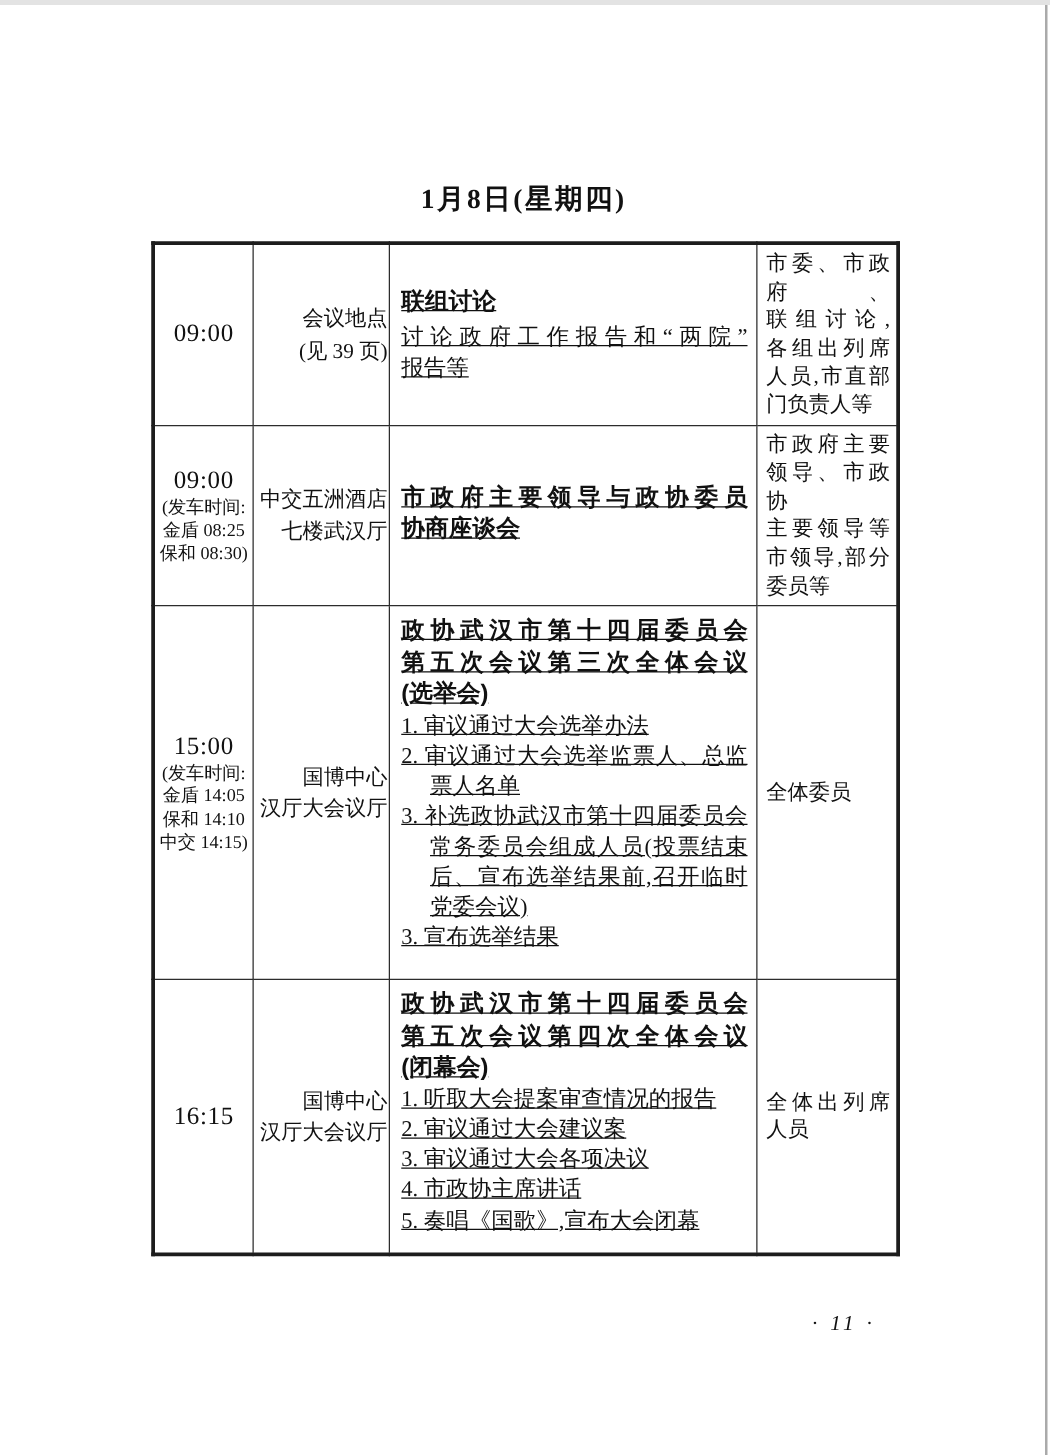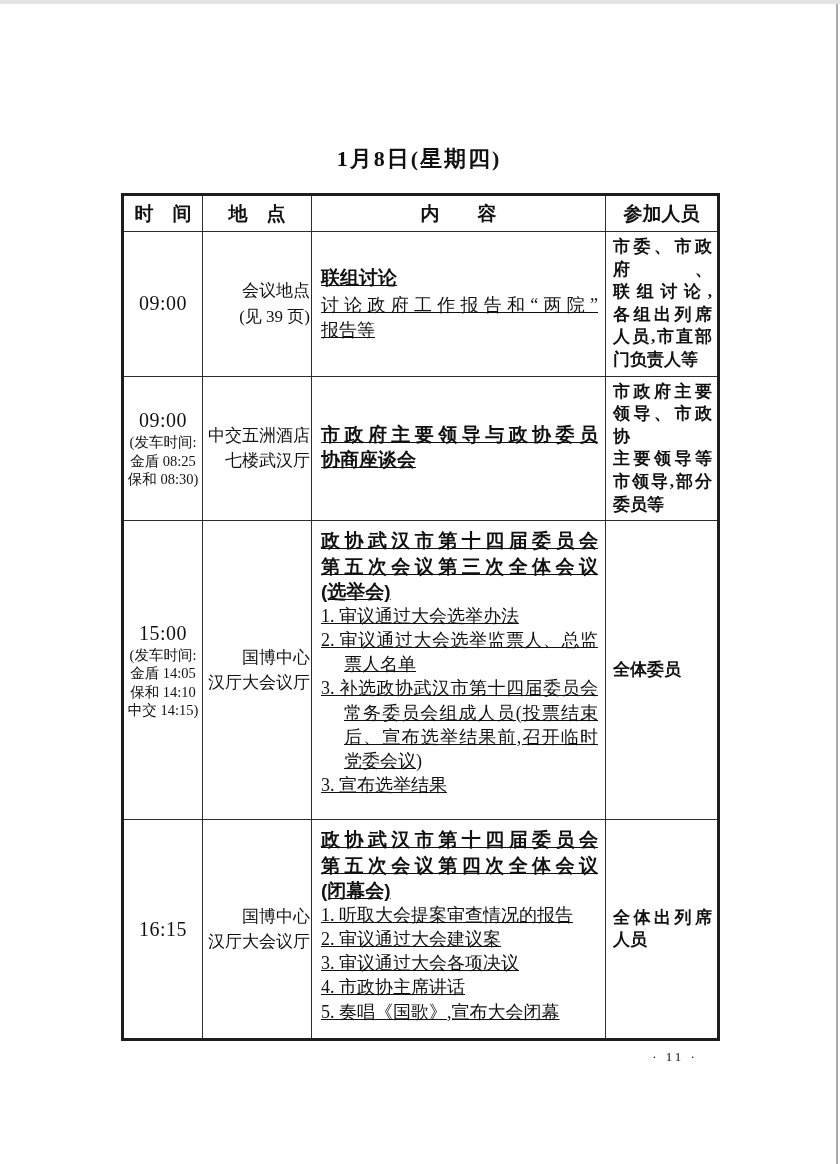--- a/index.html
+++ b/index.html
@@ -52,49 +52,43 @@
   .c-body { margin-top: 3px; }
   .c-body div { font-size: 18px; line-height: 1.4; }
   .c-items div {
     font-size: 18px; line-height: 1.34;
     padding-left: 23px; text-indent: -23px;
     text-align: justify;
   }
   .jlast > div:not(:last-child) { text-align: justify; text-align-last: justify; }
 
   .cell-part { padding: 4px 5px 4px 7px; }
-  .cell-part .lines div { font-size: 17px; line-height: 1.33; font-weight: bold; }
+  .cell-part .lines div { font-size: 17px; line-height: 1.33; }
 
   .page-num {
     position: absolute; left: 615px; top: 1049px; width: 120px;
-    text-align: center; font-size: 13px; letter-spacing: 3px;
+    text-align: center; font-size: 17px; letter-spacing: 3px; font-style: italic;
   }
 </style>
 </head>
 <body>
 
 <div class="top-band"></div>
 <div class="right-line"></div>
 
 <div class="title">1月8日(星期四)</div>
 
 <table class="sched">
   <colgroup>
     <col class="col-time">
       <col class="col-place">
       <col class="col-content">
       <col class="col-part">
   </colgroup>
   <tbody>
-      <tr>
-    <th>时　间</th>
-    <th>地　点</th>
-    <th>内　　容</th>
-    <th>参加人员</th>
-  </tr>
 
   <tr style="height:142px">
     <td class="cell-time">
       <div class="t-main">09:00</div>
       <div class="t-sub"></div>
     </td>
     <td class="cell-place">
       <div class="lines">
             <div>会议地点</div>
             <div>(见 39 页)</div>

